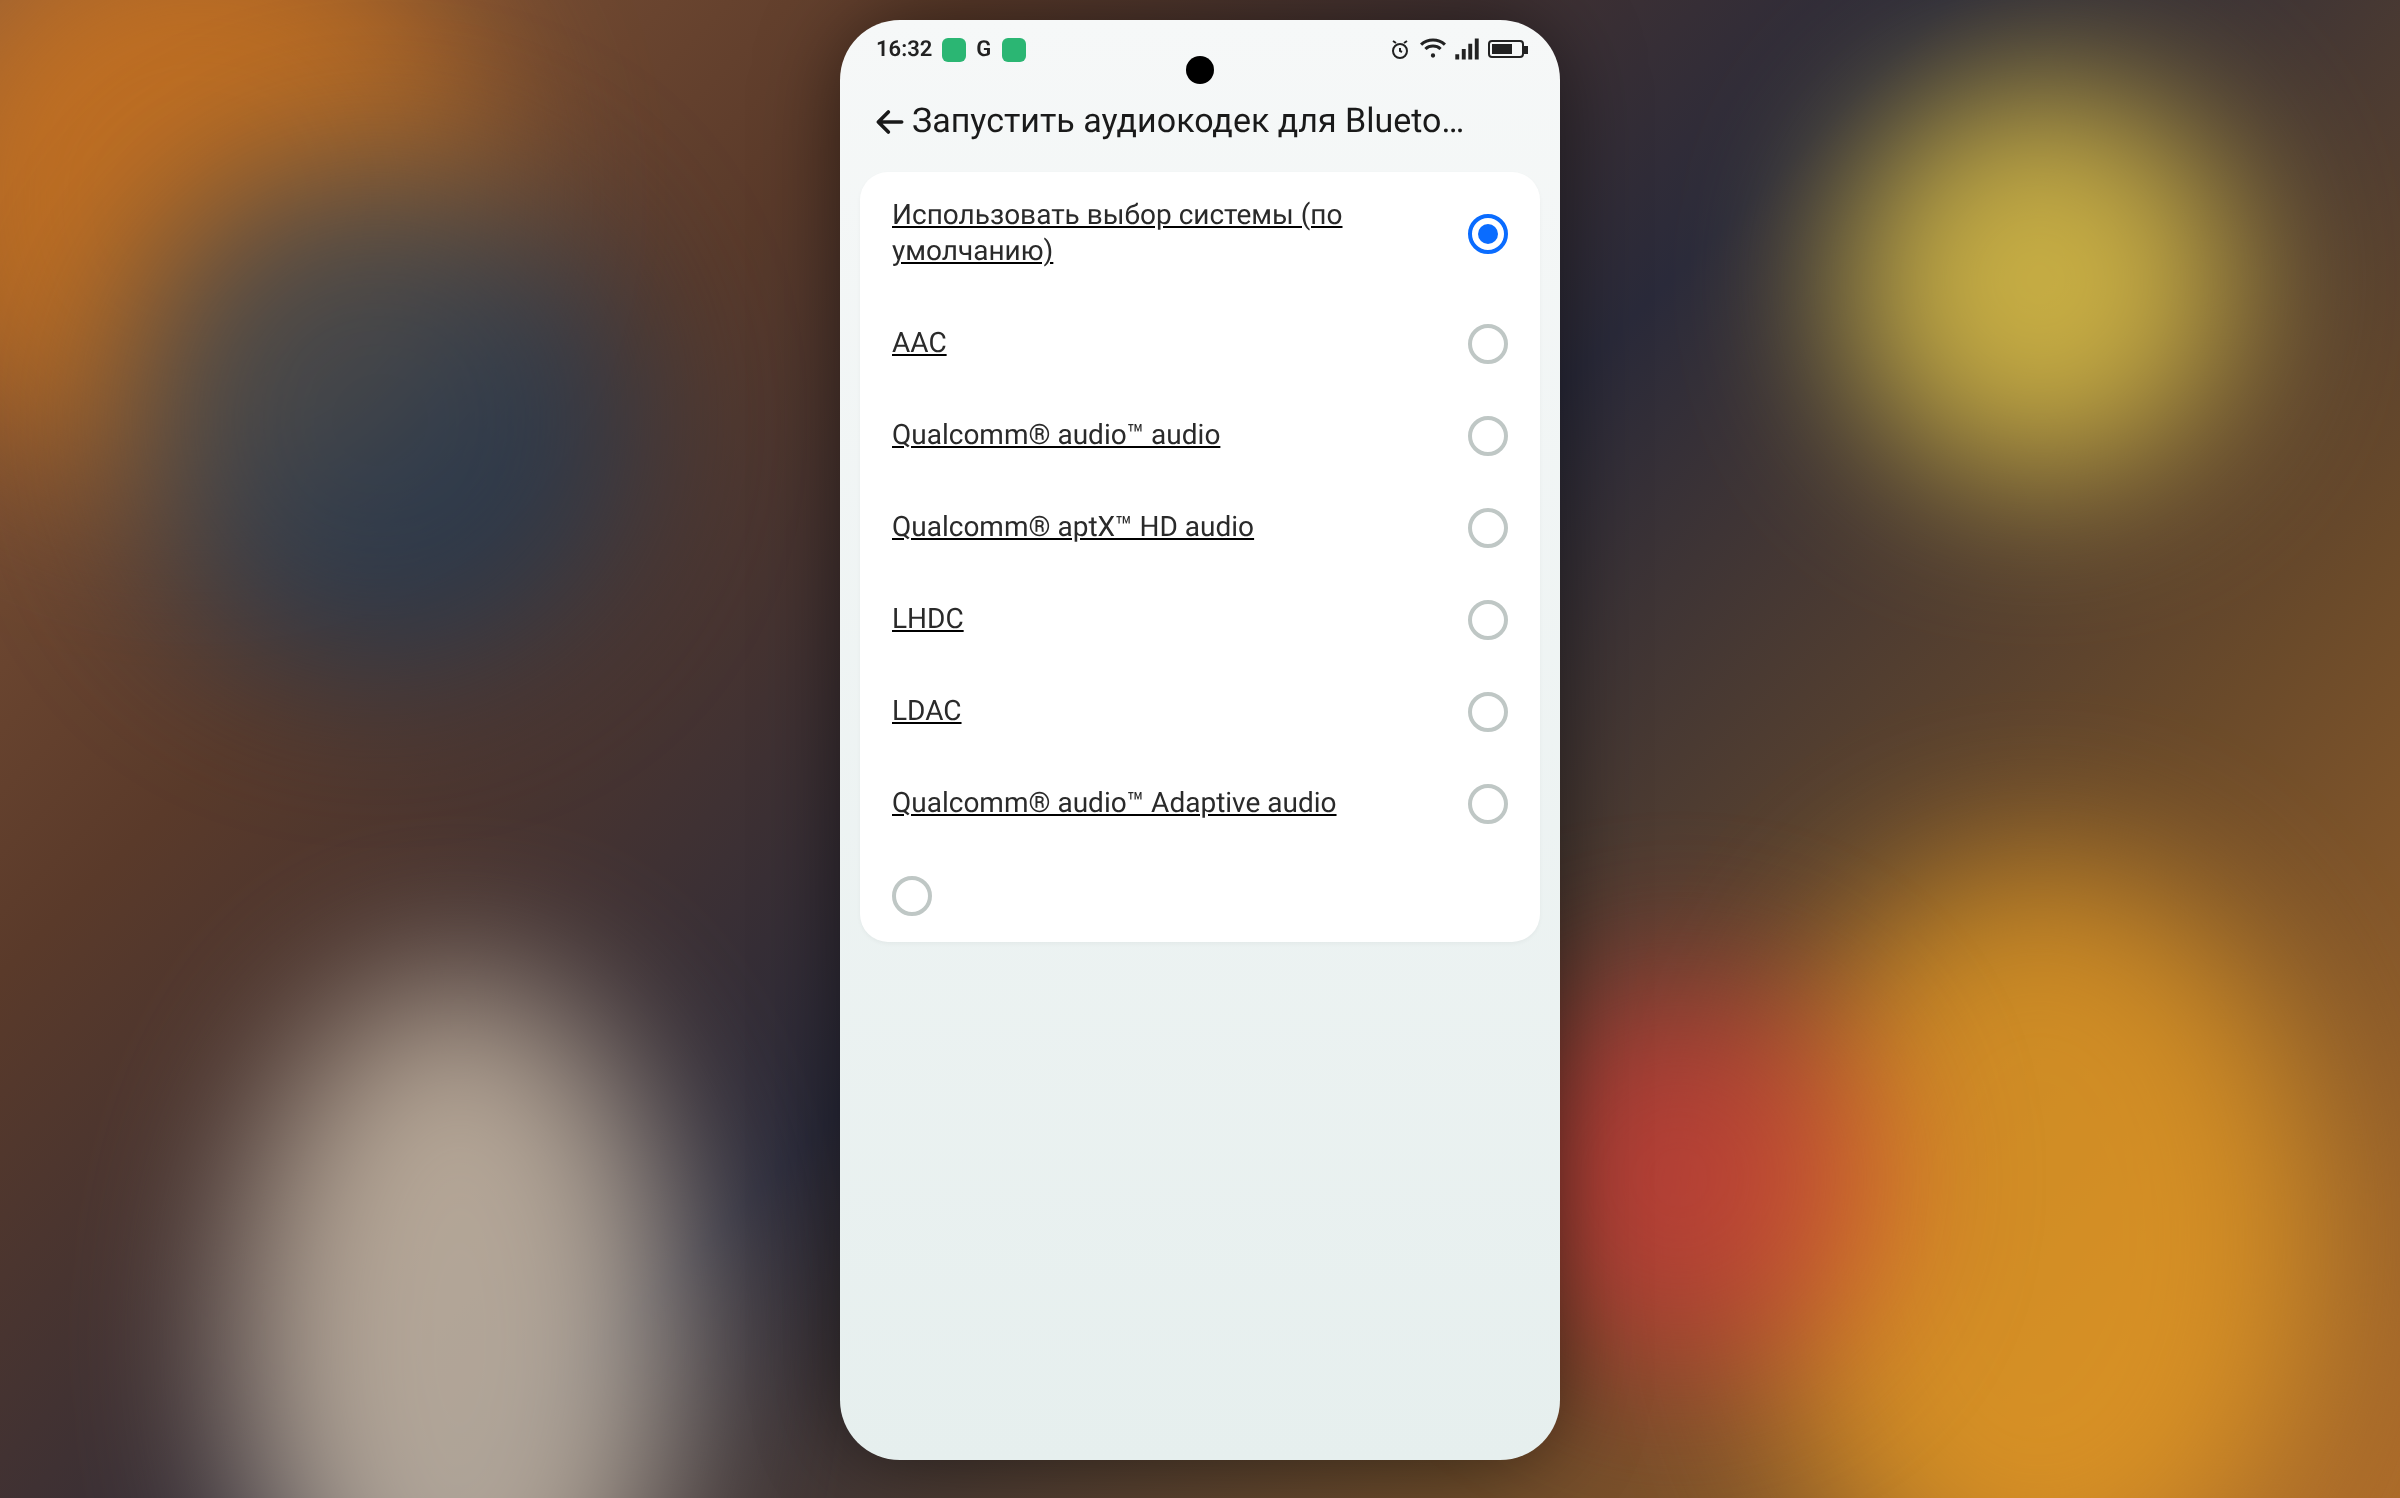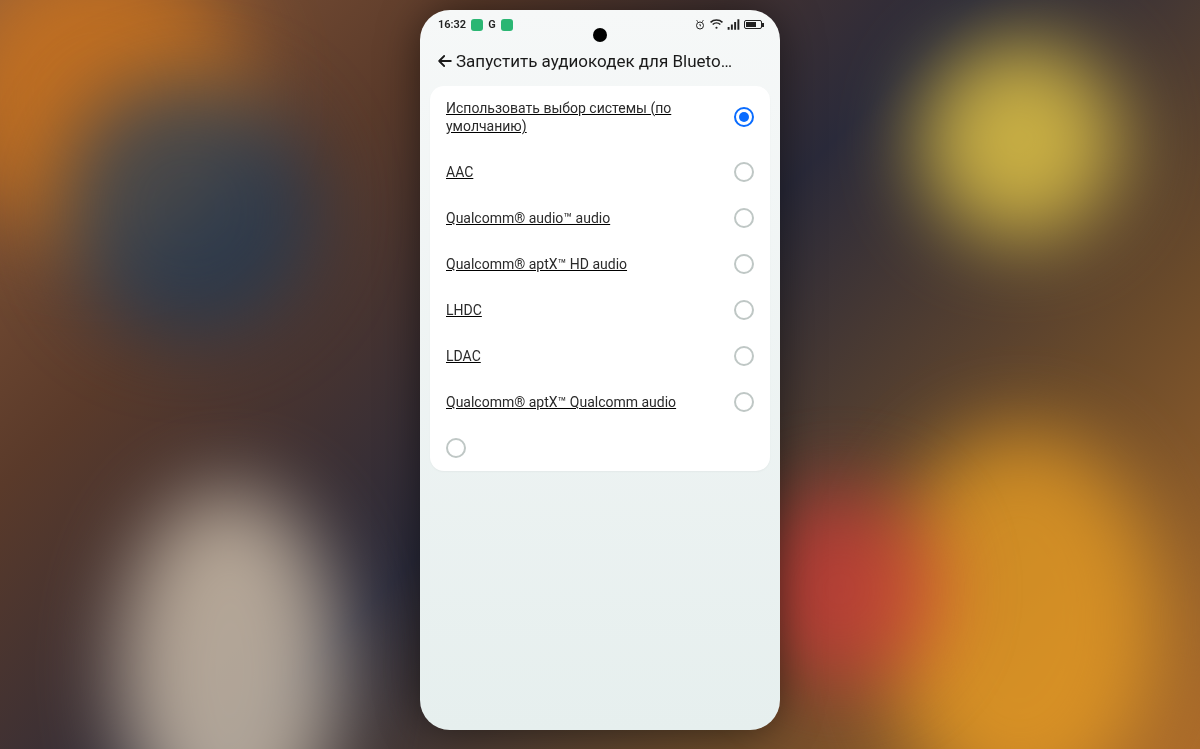--- a/index.html
+++ b/index.html
@@ -141,21 +141,21 @@
       </div>
       <div class="opt">
         <div class="opt-label">LHDC</div>
         <div class="radio"></div>
       </div>
       <div class="opt">
         <div class="opt-label">LDAC</div>
         <div class="radio"></div>
       </div>
       <div class="opt">
-        <div class="opt-label">Qualcomm® aptX™ Qualcomm audio</div>
+        <div class="opt-label">Qualcomm® audio™ Adaptive audio</div>
         <div class="radio"></div>
       </div>
       <div class="opt">
         <div class="radio"></div>
       </div>
     </div>
 
   </div>
 </div>
 

